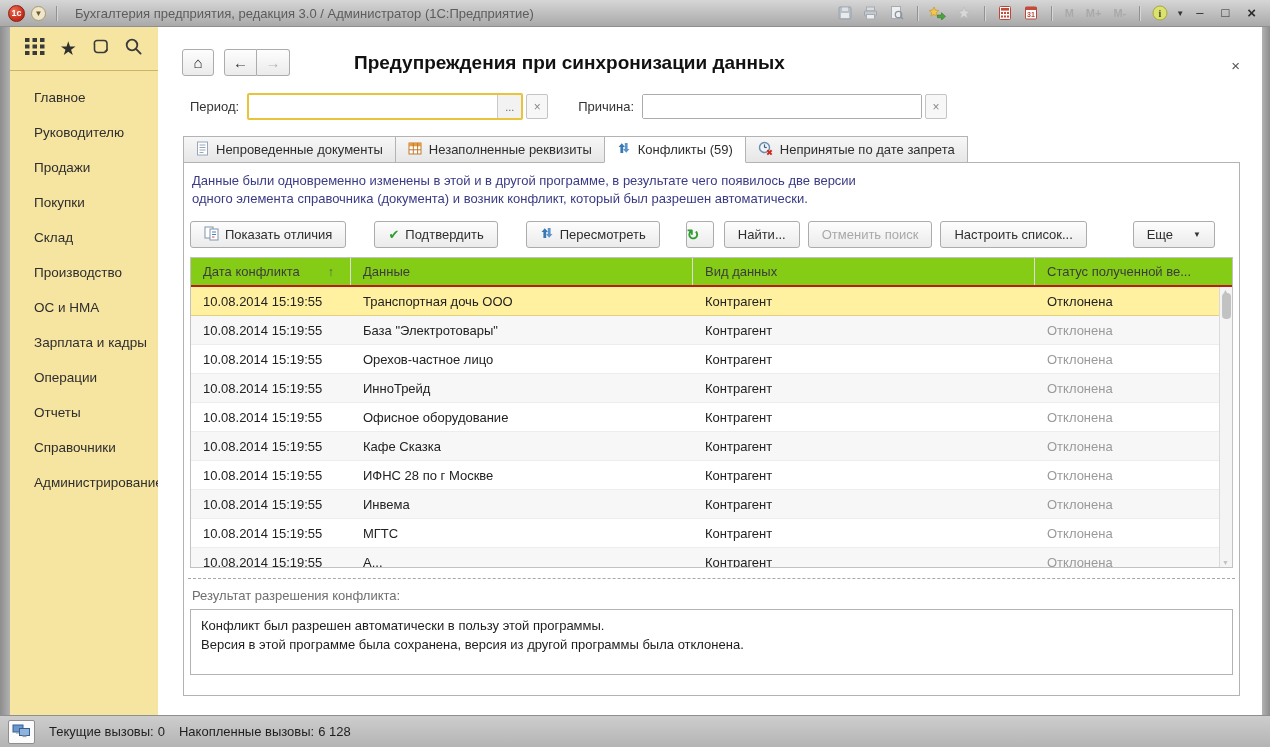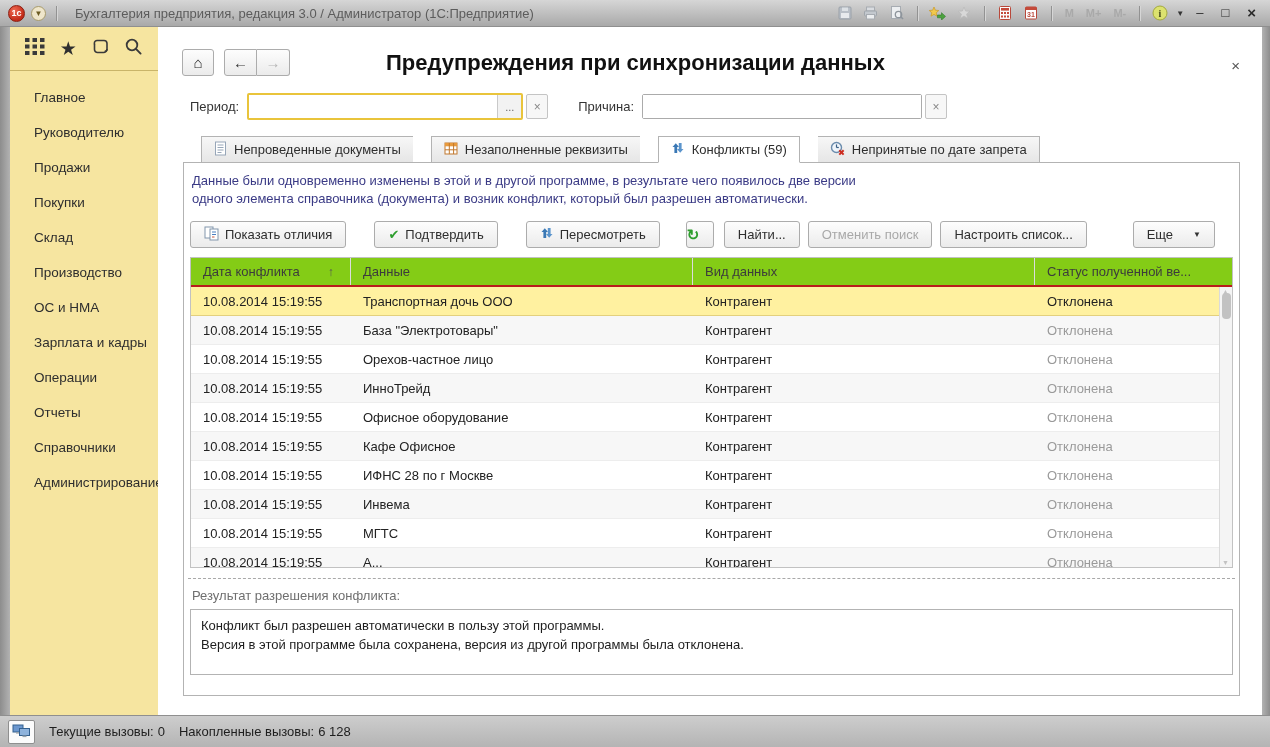--- a/index.html
+++ b/index.html
@@ -52,21 +52,21 @@
   .page-header { display:flex; align-items:center; margin:22px 0 0 24px; }
   .sq-btn {
     height:27px; border:1px solid #acacac; border-radius:3px;
     background:linear-gradient(#fdfdfd,#ebebeb);
     display:flex; align-items:center; justify-content:center;
   }
   .btn-home { width:32px; font-size:15px; color:#222; font-weight:bold; }
   .nav-group { display:flex; margin-left:10px; }
   .nav-back { width:33px; border-radius:3px 0 0 3px; font-size:15px; color:#333; }
   .nav-fwd { width:33px; border-radius:0 3px 3px 0; border-left:none; font-size:15px; color:#b5b5b5; }
-  .page-title { margin-left:96px; font-size:22px; font-weight:bold; color:#111; }
+  .page-title { margin-left:64px; font-size:19px; font-weight:bold; color:#111; }
   .page-close { position:absolute; top:30px; right:22px; font-size:15px; color:#555; cursor:default; }
   
   .filters { display:flex; align-items:center; margin:17px 0 0 32px; height:27px; font-size:13px; color:#333; }
   .period-wrap {
     margin-left:8px; display:flex; align-items:stretch;
     border:2px solid #e9c43b; border-radius:2px; height:27px; background:#fff;
   }
   .period-wrap input, .reason-wrap input {
     border:none; outline:none; padding:0 6px; font-size:13px; font-family:inherit; background:#fff;
   }
@@ -80,21 +80,21 @@
     background:#f7f7f7; color:#888; display:flex; align-items:center; justify-content:center; font-size:12px;
   }
   .reason-label { margin-left:30px; }
   .reason-wrap { margin-left:8px; display:flex; border:1px solid #ababab; border-radius:2px; height:25px; background:#fff; }
   .reason-wrap input { width:278px; }
   
   .tabs { display:flex; margin:16px 0 0 25px; position:relative; z-index:2; }
   .tab {
     display:flex; align-items:center; gap:7px; padding:0 12px; height:27px;
     border:1px solid #b3b3b3; border-right:none; margin-bottom:-1px;
-    background:linear-gradient(#f7f7f7,#e6e6e6); font-size:13px; color:#2e2e2e; cursor:default;margin-left:18px;
+    background:linear-gradient(#f7f7f7,#e6e6e6); font-size:13px; color:#2e2e2e; cursor:default;
   }
   .tab:last-child { border-right:1px solid #b3b3b3; }
   .tab.active { background:#fff; border-bottom:1px solid #fff; border-right:1px solid #b3b3b3; }
   .tab.active + .tab { border-left:none; }
   
   .panel { margin:0 22px 0 25px; border:1px solid #b3b3b3; height:534px; background:#fff; position:relative; }
   .info { margin:9px 0 0 8px; font-size:13px; color:#3a3a85; line-height:18px; }
   .toolbar { display:flex; align-items:center; margin:13px 6px 0 6px; }
   .tbtn {
     height:27px; display:flex; align-items:center; gap:6px; padding:0 13px;
@@ -417,21 +417,21 @@
           <div class="cell c-status status">Отклонена</div>
         </div>
         <div class="row">
           <div class="cell c-date">10.08.2014 15:19:55</div>
           <div class="cell c-data">Офисное оборудование</div>
           <div class="cell c-kind">Контрагент</div>
           <div class="cell c-status status">Отклонена</div>
         </div>
         <div class="row">
           <div class="cell c-date">10.08.2014 15:19:55</div>
-          <div class="cell c-data">Кафе Офисное</div>
+          <div class="cell c-data">Кафе Сказка</div>
           <div class="cell c-kind">Контрагент</div>
           <div class="cell c-status status">Отклонена</div>
         </div>
         <div class="row">
           <div class="cell c-date">10.08.2014 15:19:55</div>
           <div class="cell c-data">ИФНС 28 по г Москве</div>
           <div class="cell c-kind">Контрагент</div>
           <div class="cell c-status status">Отклонена</div>
         </div>
         <div class="row">

